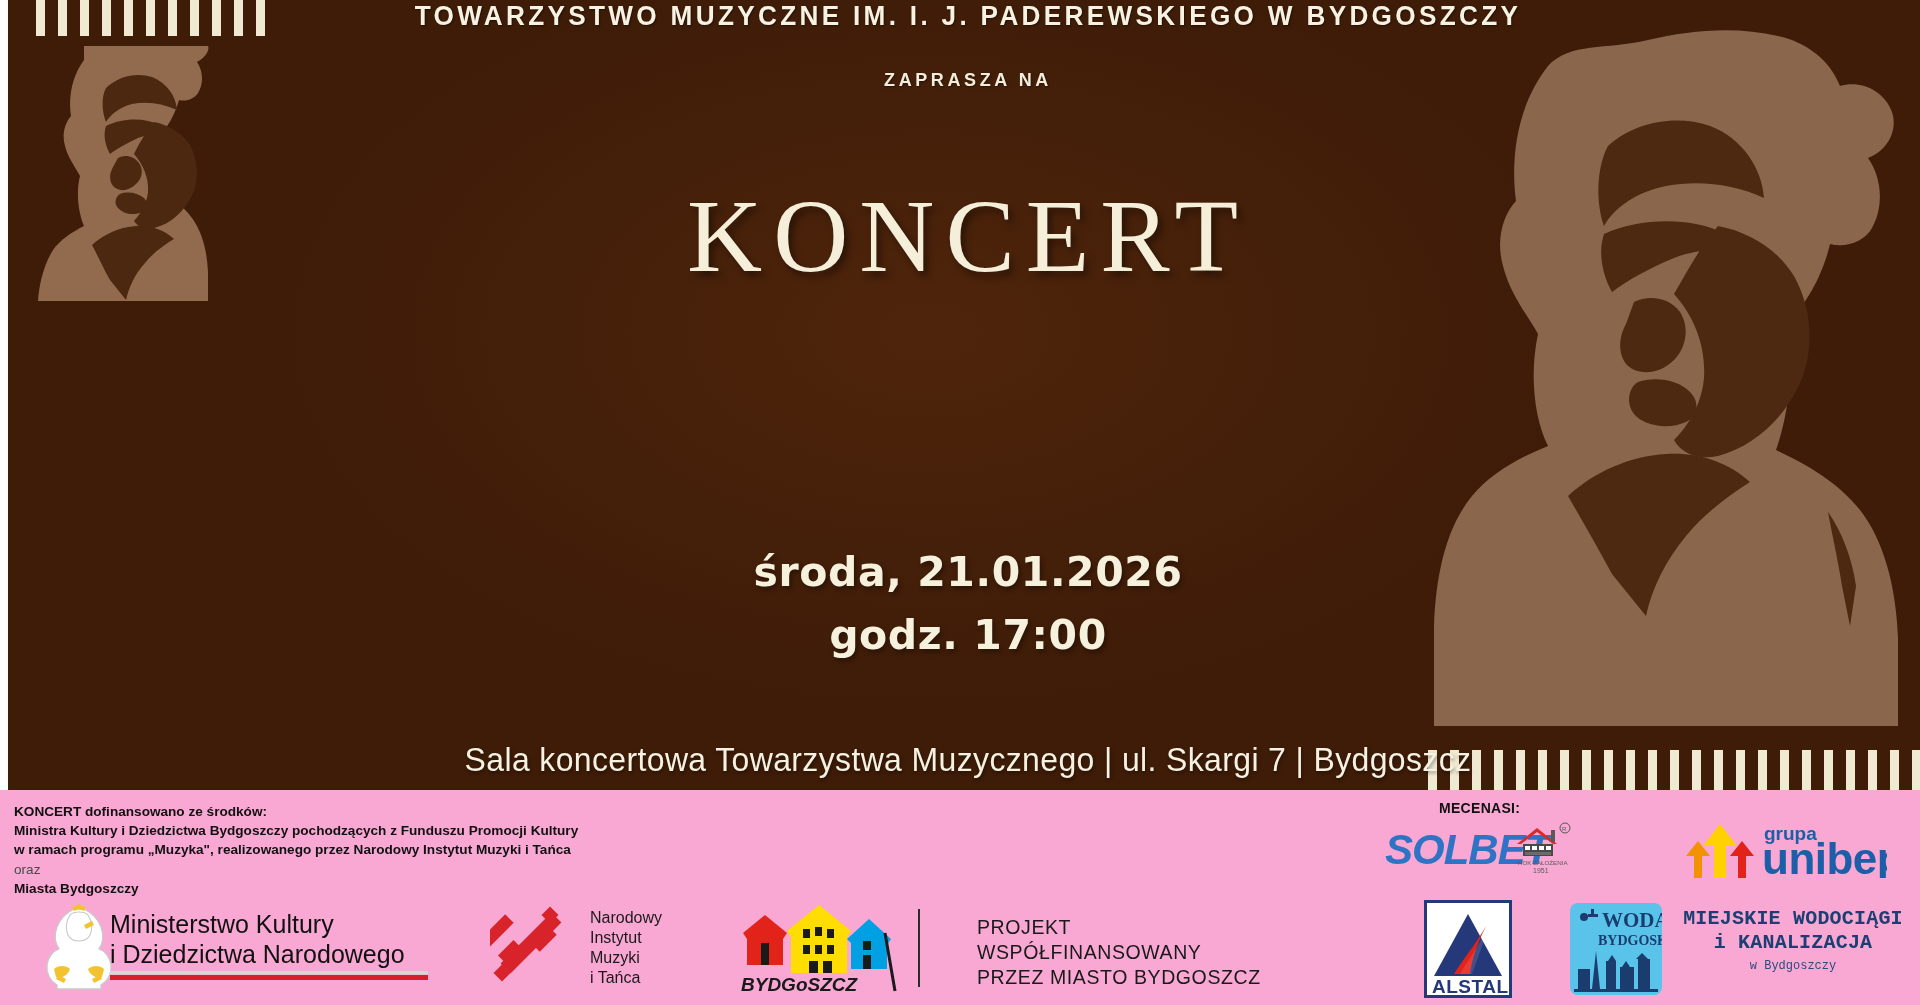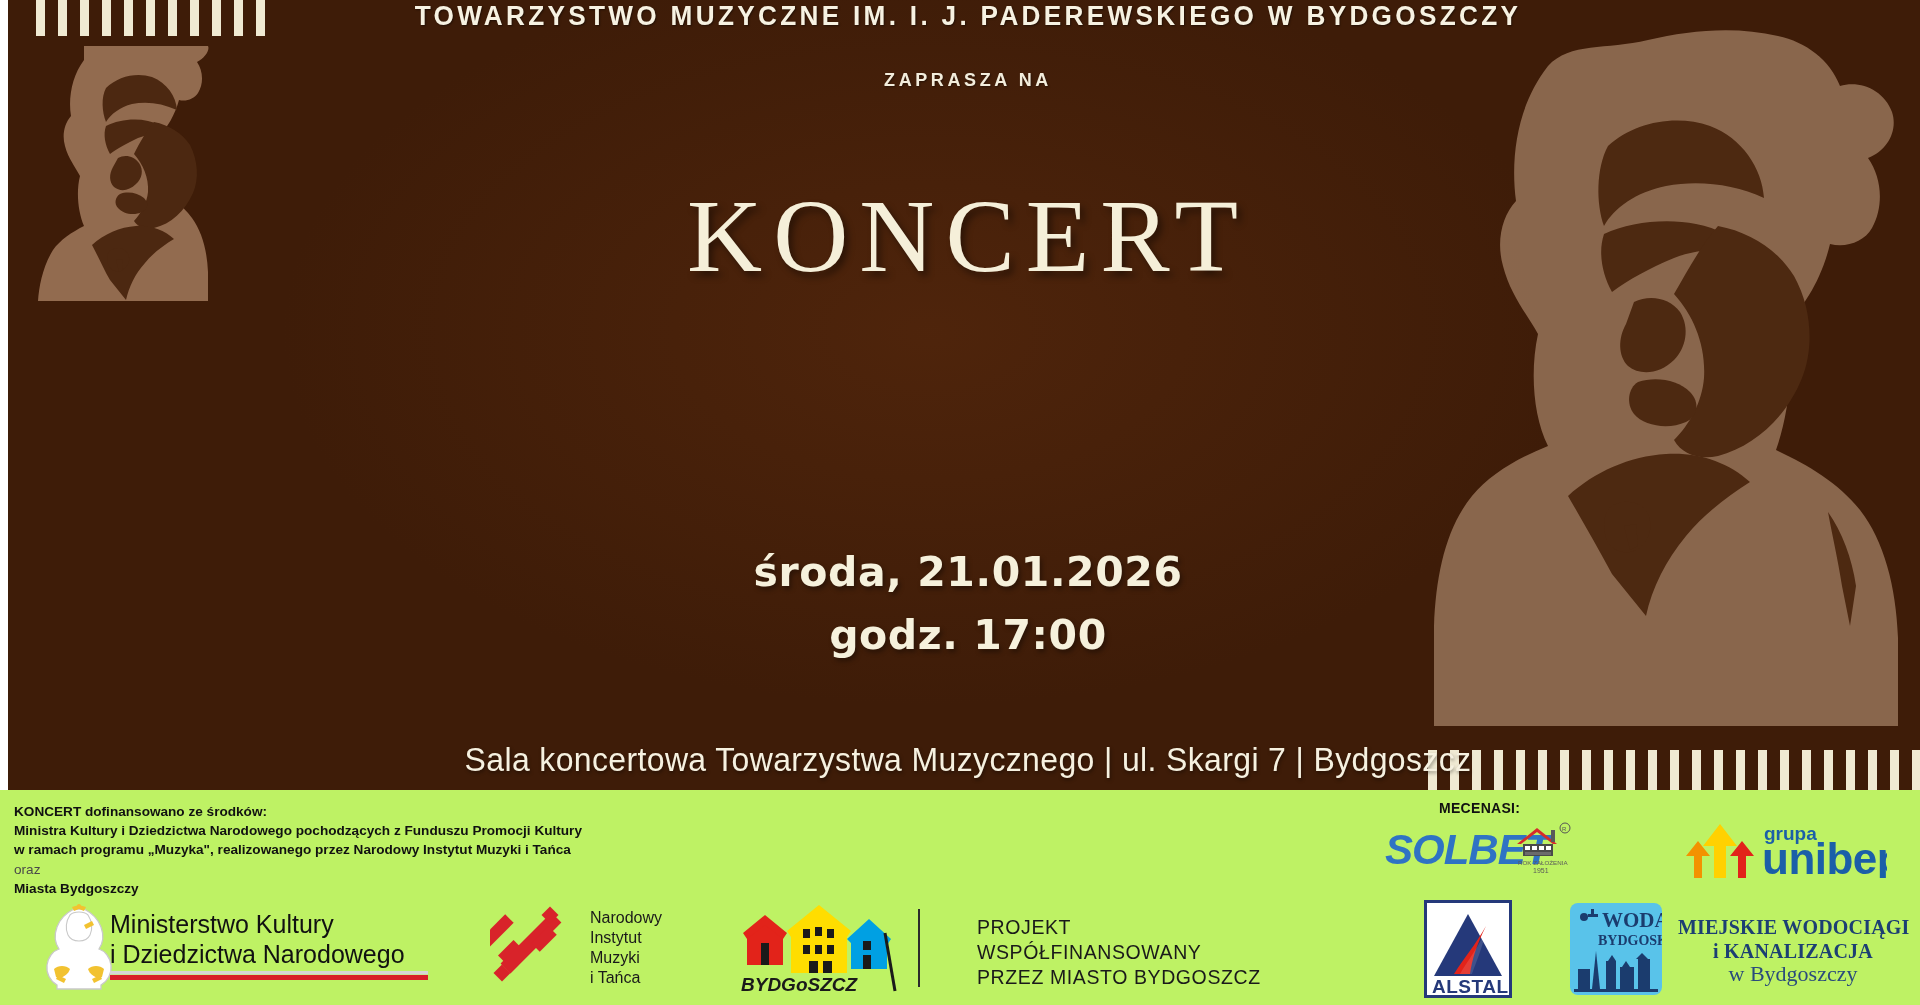--- a/index.html
+++ b/index.html
@@ -174,21 +174,21 @@
     letter-spacing: 0.4px;
     transform: scaleX(0.94);
     text-shadow: 1px 2px 4px rgba(0,0,0,0.4);
   }
 
   
   .footer {
     position: relative;
     width: 1920px;
     height: 215px;
-    background: #bef264;
+    background: #f9a8d4;
     overflow: hidden;
   }
 
   .funding-note {
     position: absolute;
     left: 14px;
     top: 12px;
     color: #111111;
     font-family: "Liberation Sans", sans-serif;
     font-size: 13.6px;
@@ -288,38 +288,38 @@
   .woda-logo {
     position: absolute;
     left: 1570px;
     top: 8px;
     width: 92px;
     height: 92px;
   }
   .mwik-text {
     position: absolute;
     left: 1678px;
-    top: 20px;
+    top: 12px;
     text-align: center;
     width: 230px;
-    font-family: Liberation Serif, serif;
+    font-family: Liberation Mono, monospace;
     color: #1c3f73;
     white-space: nowrap;
   }
   .mwik-l1, .mwik-l2 {
     display: block;
     font-weight: 700;
     font-size: 20px;
     letter-spacing: 0.2px;
     line-height: 24px;
   }
   .mwik-l3 {
     display: block;
     font-weight: 400;
-    font-size: 22px;
+    font-size: 12px;
     line-height: 22px;
     color: #2a4b7c;
   }
 </style>
 </head>
 <body>
 
 <div class="poster">
 
   <div class="poster-glow"></div>
@@ -424,21 +424,21 @@
 
     <div class="venue">Sala koncertowa Towarzystwa Muzycznego | ul. Skargi 7 | Bydgoszcz</div>
 
   </div>
 </div>
 
 <div class="footer">
 
   <div class="funding-note">
     <div>KONCERT dofinansowano ze środków:</div>
-    <div>Ministra Kultury i Dziedzictwa Narodowego pochodzących z Funduszu Promocji Kultury</div>
+    <div>Ministra Kultury i Dziedzictwa Bydgoszczy pochodzących z Funduszu Promocji Kultury</div>
     <div>w ramach programu „Muzyka", realizowanego przez Narodowy Instytut Muzyki i Tańca</div>
     <div class="light">oraz</div>
     <div>Miasta Bydgoszczy</div>
   </div>
 
   <div class="mecenasi-label">MECENASI:</div>
 
   <svg class="solbet-logo" viewBox="0 0 190 52">
     <text x="0" y="42" font-family="Liberation Sans, sans-serif" font-size="42" font-weight="700" font-style="italic" fill="#2F73C4" letter-spacing="-1">SOLBET</text>
     <g>

